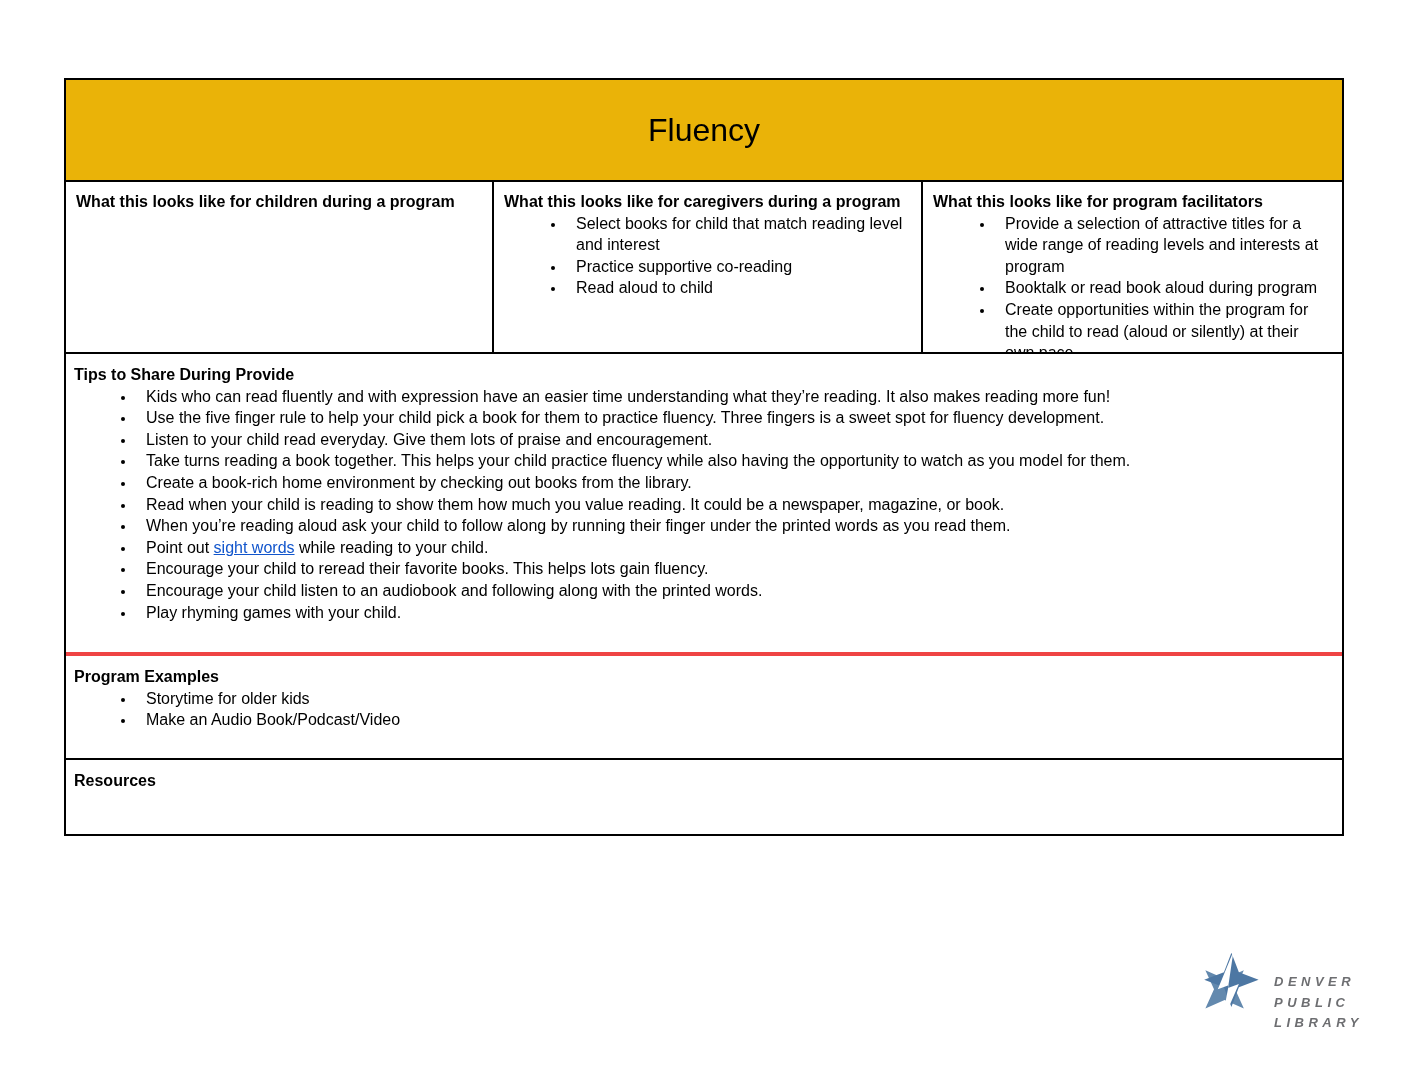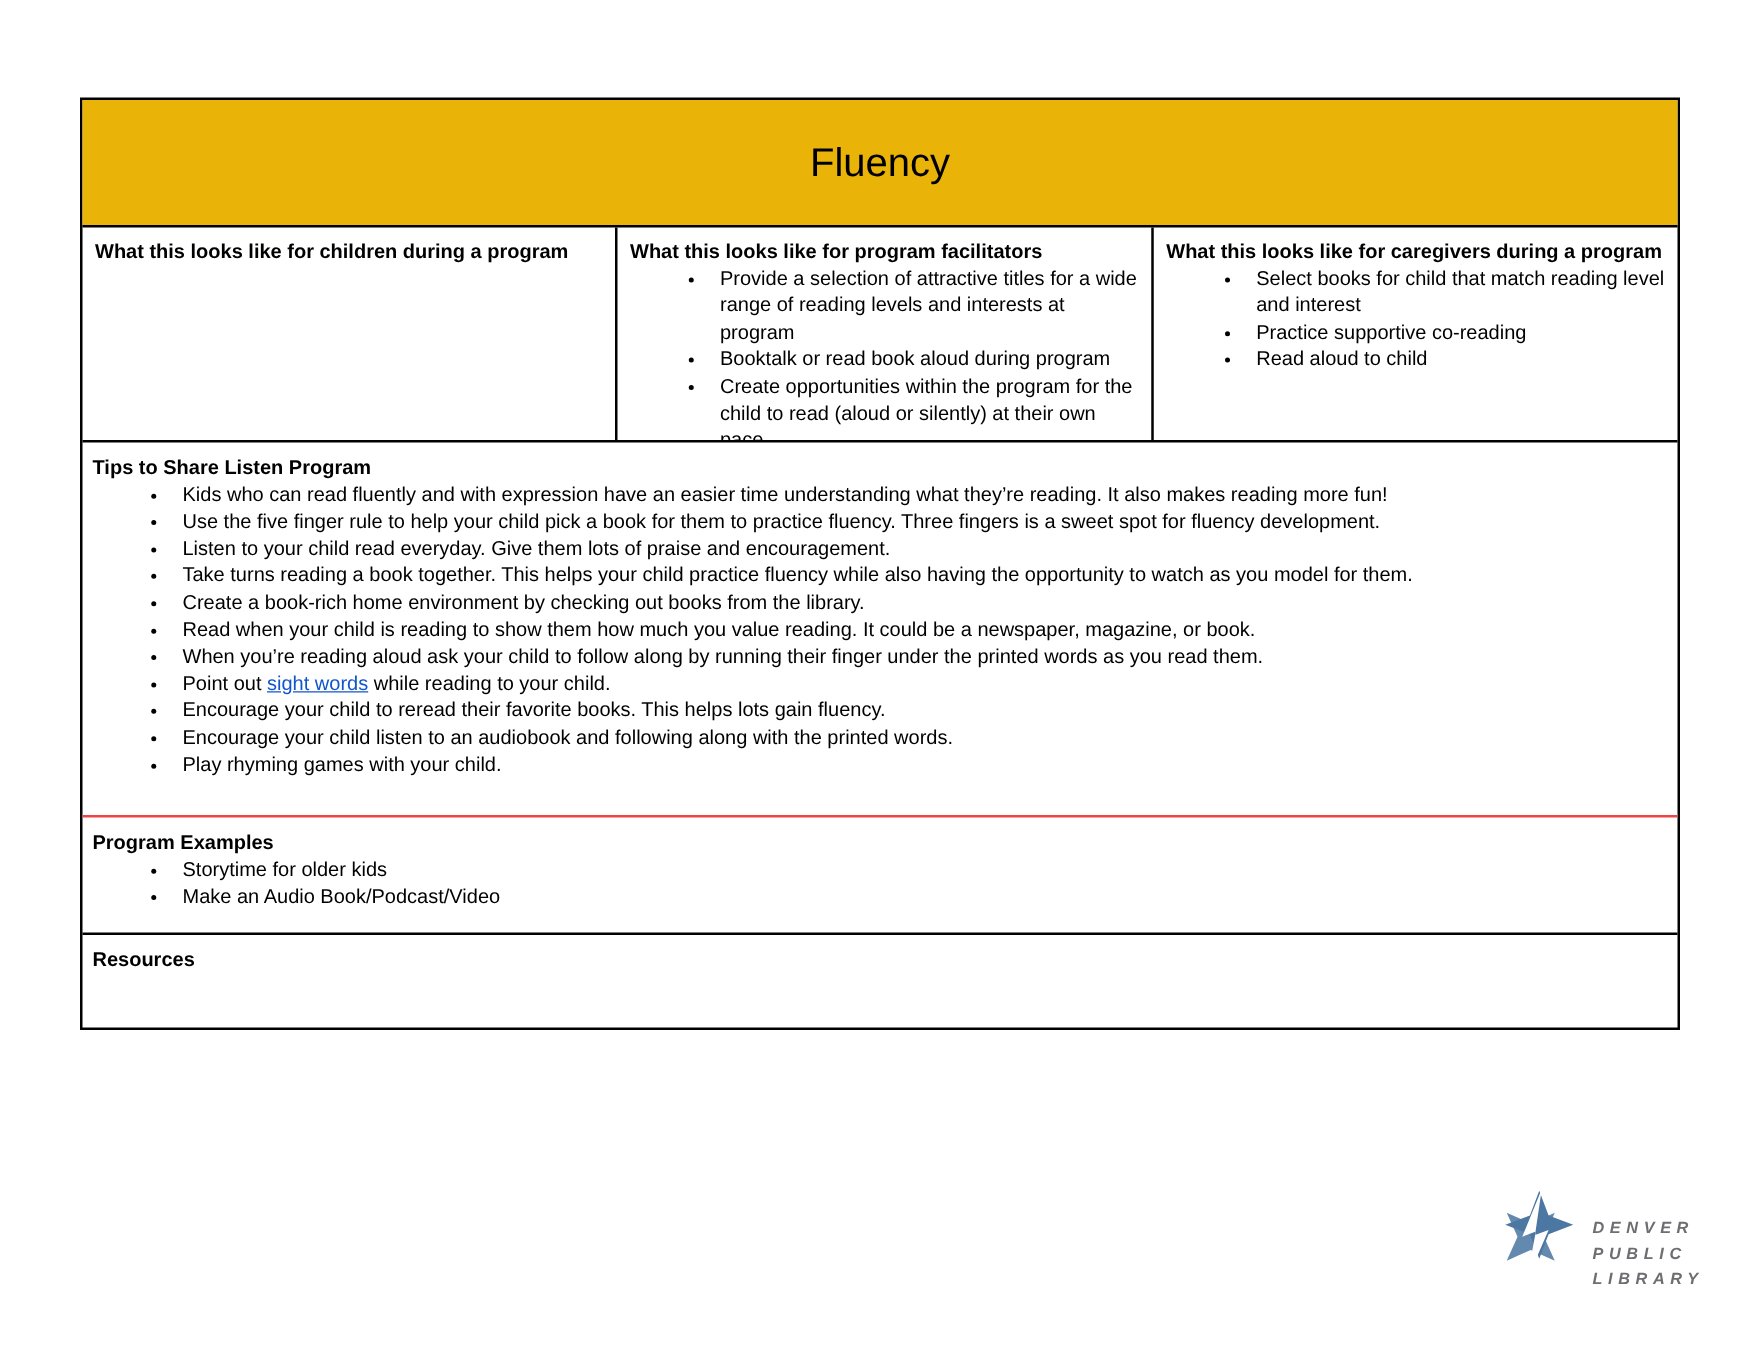--- a/index.html
+++ b/index.html
@@ -65,22 +65,22 @@
   }
   ul.bullet-list li::marker { font-size: 14px; }
 
   .row-tips {
     border-top: 2px solid #000000;
     height: 300px;
     padding: 10px 10px 8px 8px;
     overflow: hidden;
   }
   .row-examples {
-    border-top: 2px solid #ef4444;
-    height: 94px;
+    border-top: 4px solid #ef4444;
+    height: 106px;
     padding: 10px 10px 8px 8px;
     overflow: hidden;
   }
   .row-resources {
     border-top: 2px solid #000000;
     height: 76px;
     padding: 10px 10px 8px 8px;
     overflow: hidden;
   }
 
@@ -117,39 +117,39 @@
 
   <div class="row-header" style="background: #eab308;">
     <span class="doc-title">Fluency</span>
   </div>
 
   <div class="row-cols">
     <div class="col-cell">
       <div class="cell-heading">What this looks like for children during a program</div>
     </div>
     <div class="col-cell">
+      <div class="cell-heading">What this looks like for caregivers during a program</div>
+      <ul class="bullet-list">
+          <li>Select books for child that match reading level and interest</li>
+          <li>Practice supportive co-reading</li>
+          <li>Read aloud to child</li>
+        </ul>
+    </div>
+    <div class="col-cell">
       <div class="cell-heading">What this looks like for program facilitators</div>
       <ul class="bullet-list">
           <li>Provide a selection of attractive titles for a wide range of reading levels and interests at program</li>
           <li>Booktalk or read book aloud during program</li>
           <li>Create opportunities within the program for the child to read (aloud or silently) at their own pace</li>
         </ul>
     </div>
-    <div class="col-cell">
-      <div class="cell-heading">What this looks like for caregivers during a program</div>
-      <ul class="bullet-list">
-          <li>Select books for child that match reading level and interest</li>
-          <li>Practice supportive co-reading</li>
-          <li>Read aloud to child</li>
-        </ul>
-    </div>
   </div>
 
   <div class="row-tips">
-    <div class="cell-heading">Tips to Share Listen Program</div>
+    <div class="cell-heading">Tips to Share During Provide</div>
     <ul class="bullet-list">
         <li>Kids who can read fluently and with expression have an easier time understanding what they’re reading. It also makes reading more fun!</li>
         <li>Use the five finger rule to help your child pick a book for them to practice fluency. Three fingers is a sweet spot for fluency development.</li>
         <li>Listen to your child read everyday. Give them lots of praise and encouragement.</li>
         <li>Take turns reading a book together. This helps your child practice fluency while also having the opportunity to watch as you model for them.</li>
         <li>Create a book-rich home environment by checking out books from the library.</li>
         <li>Read when your child is reading to show them how much you value reading. It could be a newspaper, magazine, or book.</li>
         <li>When you’re reading aloud ask your child to follow along by running their finger under the printed words as you read them.</li>
         <li>Point out <a href="#" class="doc-link">sight words</a> while reading to your child.</li>
         <li>Encourage your child to reread their favorite books. This helps lots gain fluency.</li>

